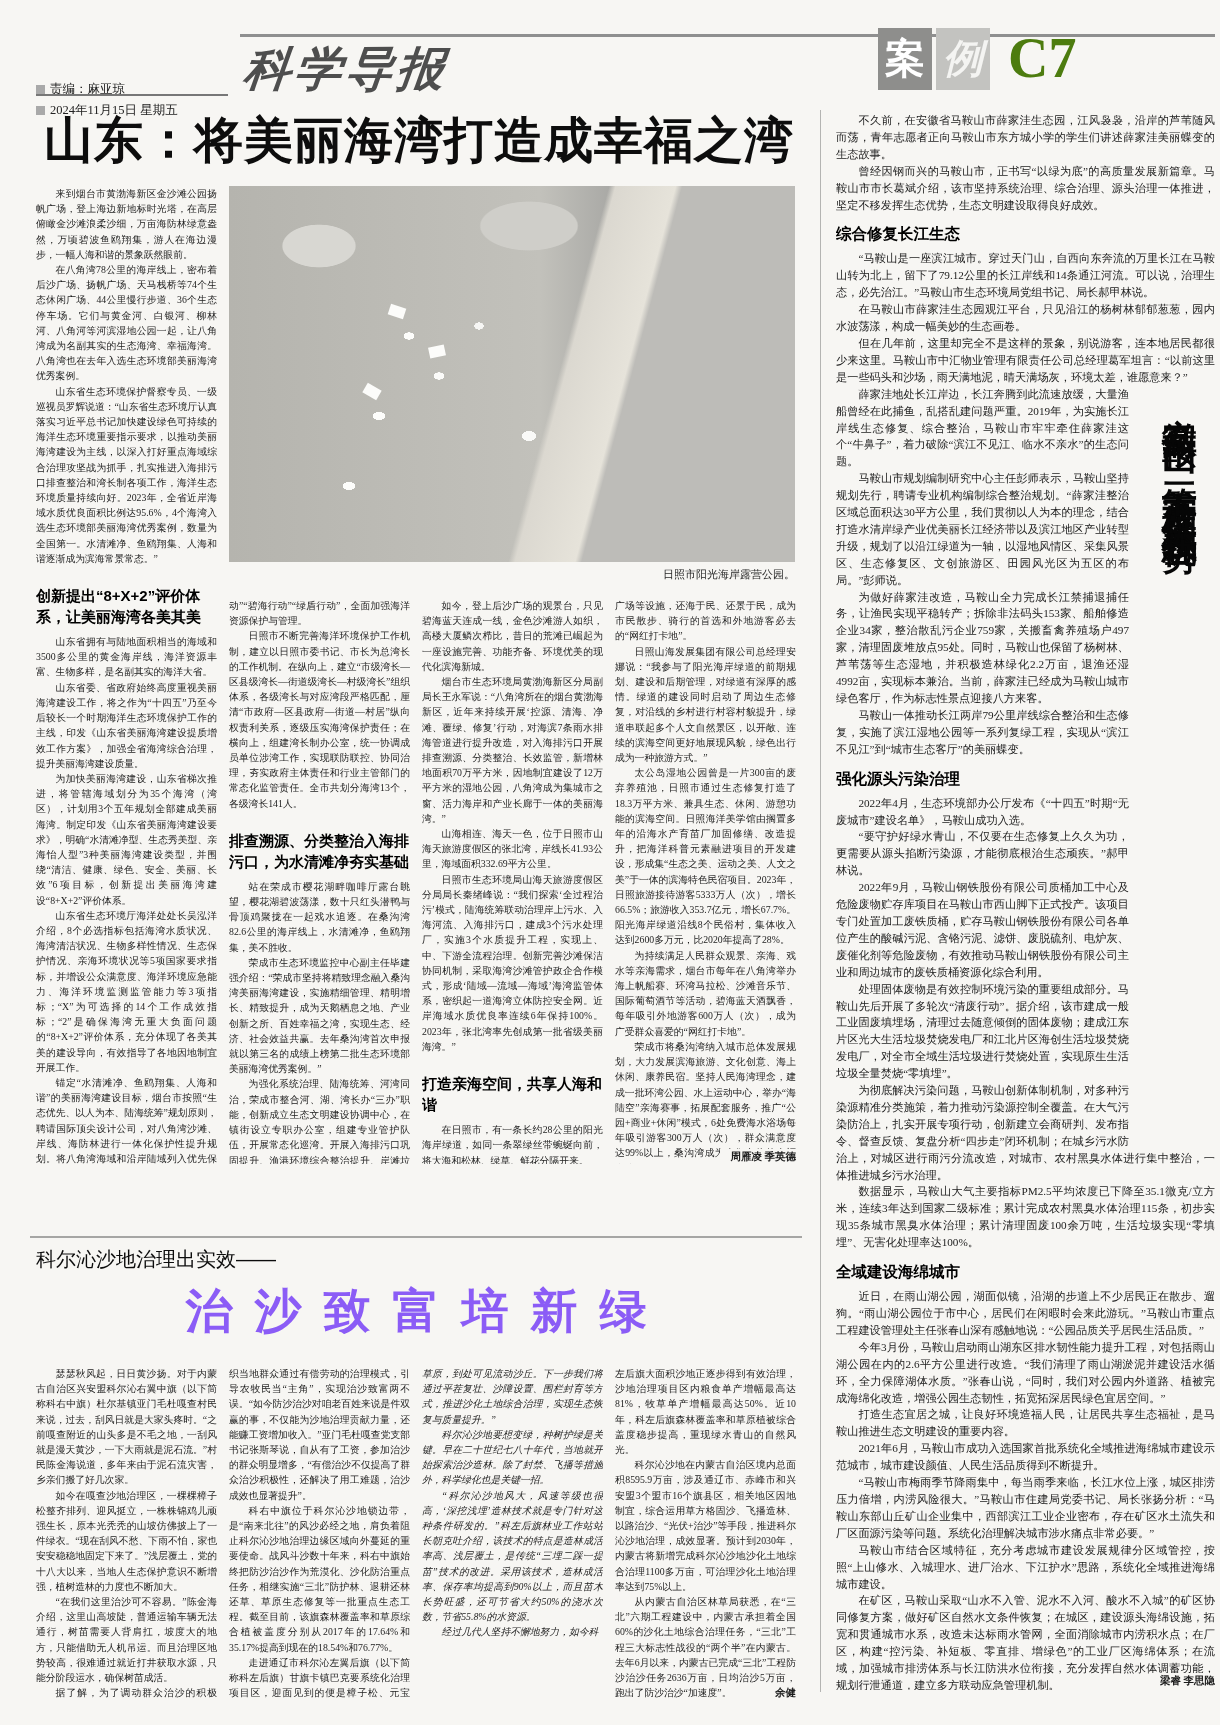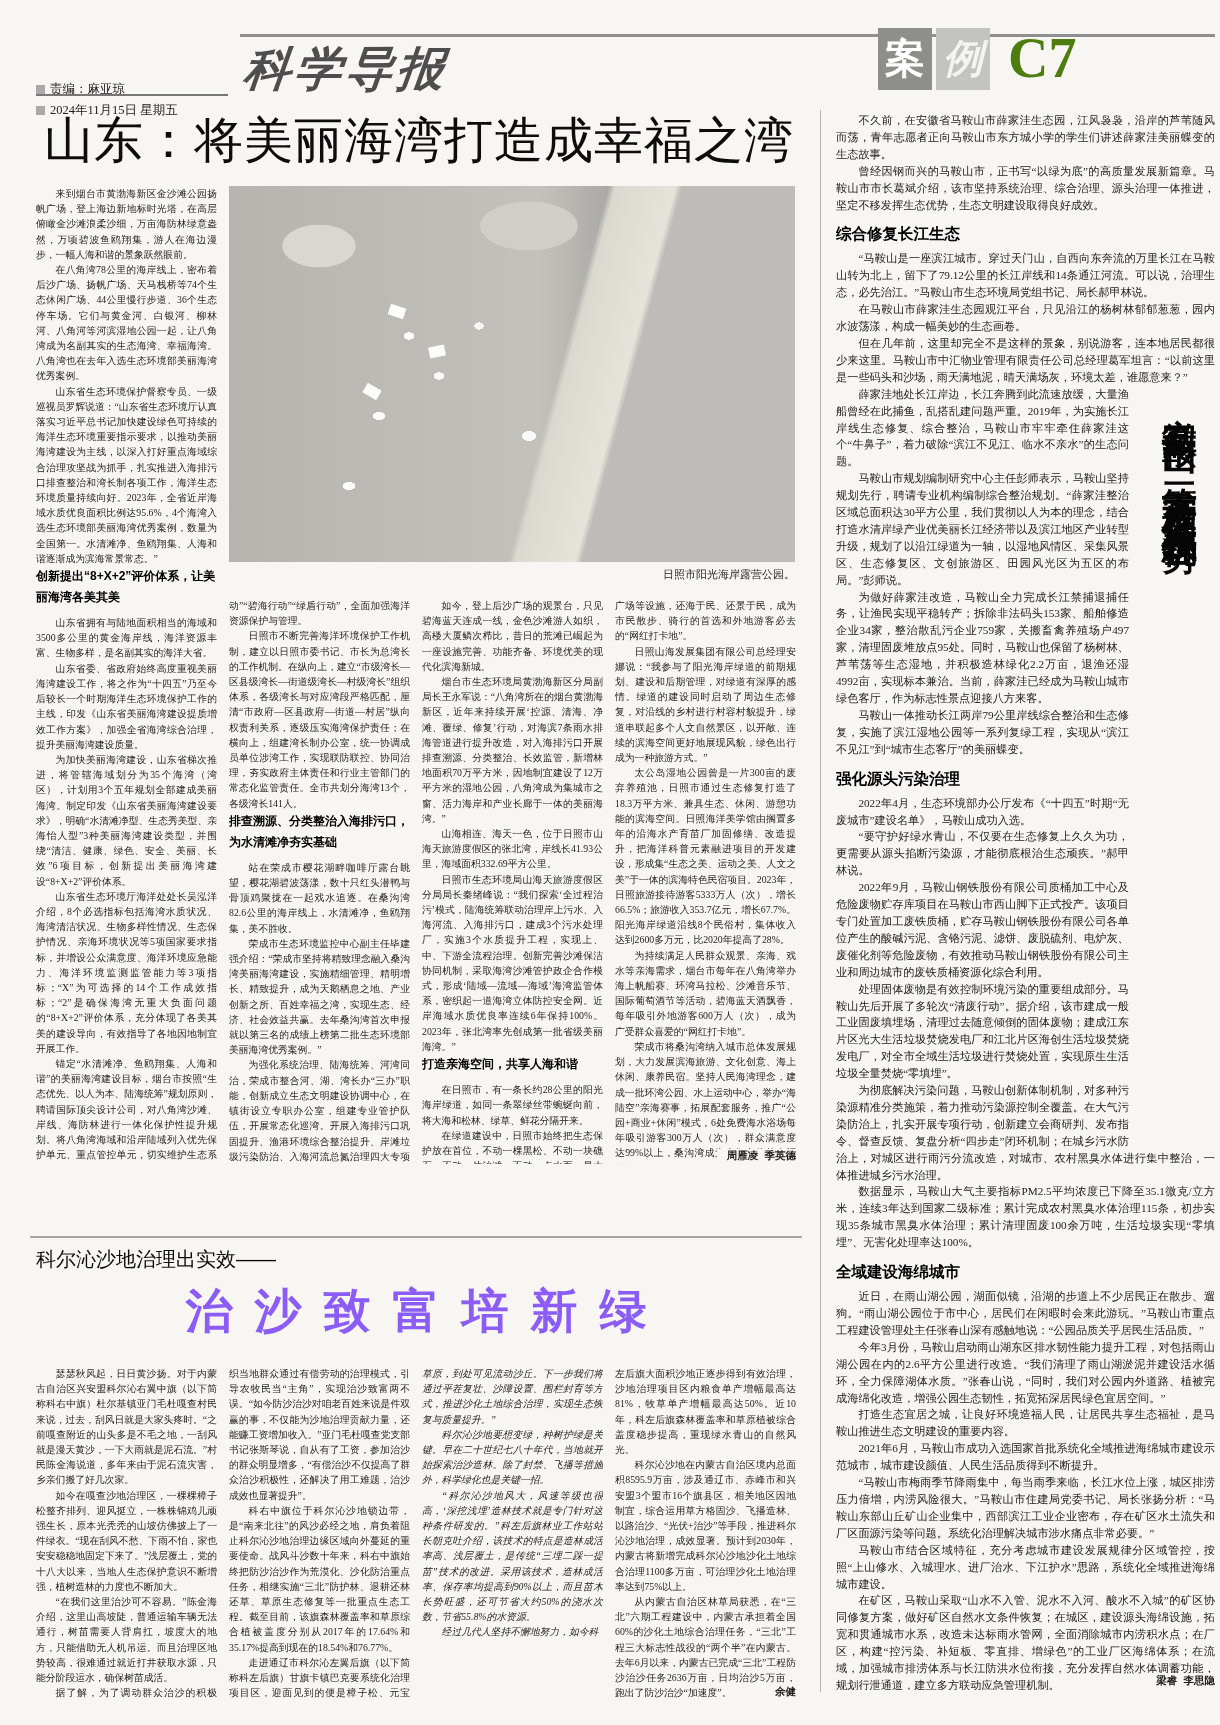--- a/index.html
+++ b/index.html
@@ -16,33 +16,33 @@
             color:#4e4e4e;letter-spacing:4px;transform:skewX(-6deg);font-family:"Liberation Serif",serif;}
   .sec-box{width:54px;height:62px;text-align:center;font-size:40px;line-height:62px;
            font-weight:bold;color:#fff;font-family:"Liberation Serif",serif;}
   .sec-box.b1{left:878px;top:28px;background:#8e8e8c;}
   .sec-box.b2{left:936px;top:28px;background:#c3c3c0;font-style:italic;color:#f4f4f2;}
   .page-no{left:1008px;top:26px;font-size:56px;font-weight:bold;font-family:"Liberation Serif",serif;color:#4d7c0f;}
   
   .v-div{left:820px;top:110px;width:1px;height:1582px;background:#b4b4b2;}
   .h-div{left:30px;top:1236px;width:772px;height:2px;background:#a6a6a4;}
   
-  .m-headline{left:40px;top:108px;width:758px;text-align:center;font-size:49px;font-weight:400;
+  .m-headline{left:40px;top:108px;width:758px;text-align:center;font-size:49px;font-weight:700;
               font-family:"Liberation Sans","DejaVu Sans",sans-serif;letter-spacing:1px;color:#0d0d0d;white-space:nowrap;}
   .ncol{position:absolute;width:181px;font-size:9.8px;line-height:15.2px;overflow:hidden;color:#1d1d1d;}
   .para{margin:0;text-indent:2em;text-align:justify;}
   .cont{text-indent:0;}
-  h3.sub{font-family:"Liberation Sans","DejaVu Sans",sans-serif;font-size:12px;line-height:21px;
-         font-weight:700;margin:0 0 7px;color:#000;text-align:left;}
+  h3.sub{font-family:"Liberation Sans","DejaVu Sans",sans-serif;font-size:15px;line-height:21px;
+         font-weight:700;margin:19px 0 7px;color:#000;text-align:left;}
   .m-col1{left:36px;top:186px;height:978px;}
   .m-col2{left:229px;top:598px;height:566px;}
   .m-col3{left:422px;top:598px;height:566px;}
   .m-col4{left:615px;top:598px;height:566px;}
   .pin-byline{position:absolute;right:0;bottom:0;background:#f7f6f3;padding-left:10px;
-              font-weight:bold;font-size:10.5px;font-family:Liberation Mono, monospace;}
+              font-weight:bold;font-size:10.5px;}
   
   .photo{left:229px;top:186px;width:566px;height:376px;overflow:hidden;
      background:
        radial-gradient(9px 6px at 180px 150px,#fdfdfb 60%,transparent 61%),
        radial-gradient(9px 6px at 210px 190px,#fbfbf9 60%,transparent 61%),
        radial-gradient(10px 7px at 150px 230px,#fdfdfb 60%,transparent 61%),
        radial-gradient(8px 6px at 250px 140px,#f6f6f4 60%,transparent 61%),
        radial-gradient(10px 7px at 120px 300px,#fdfdfb 60%,transparent 61%),
        radial-gradient(12px 8px at 300px 250px,#f9f9f7 60%,transparent 61%),
        radial-gradient(60px 35px at 90px 60px,#d8d7d2 60%,transparent 62%),

